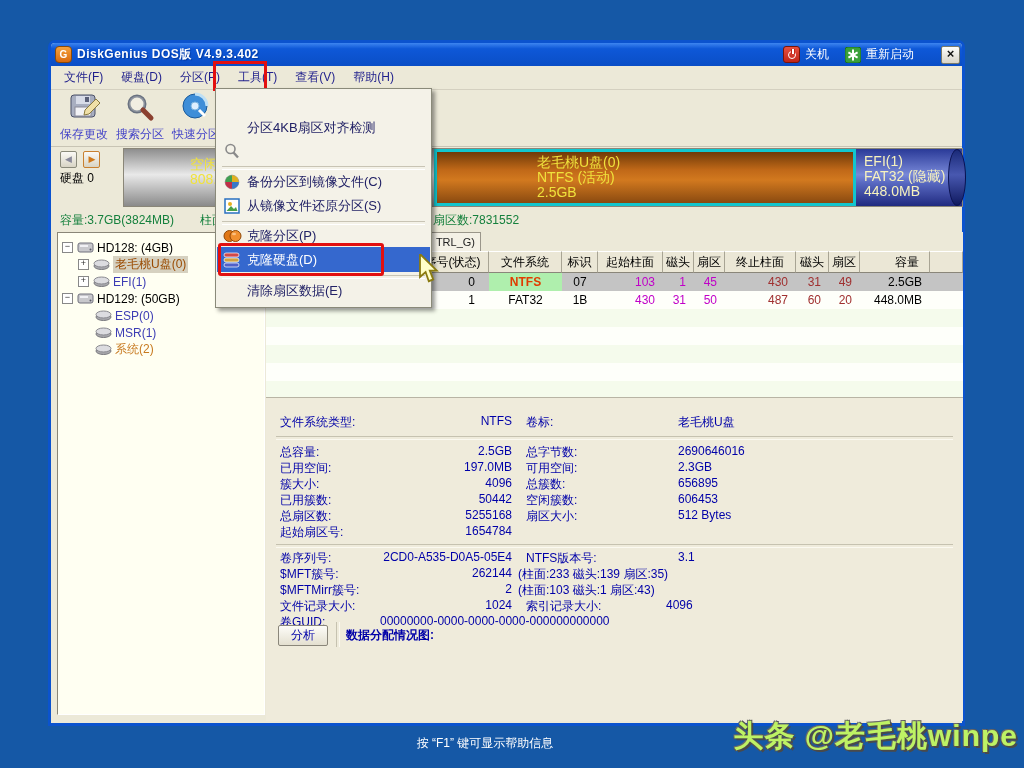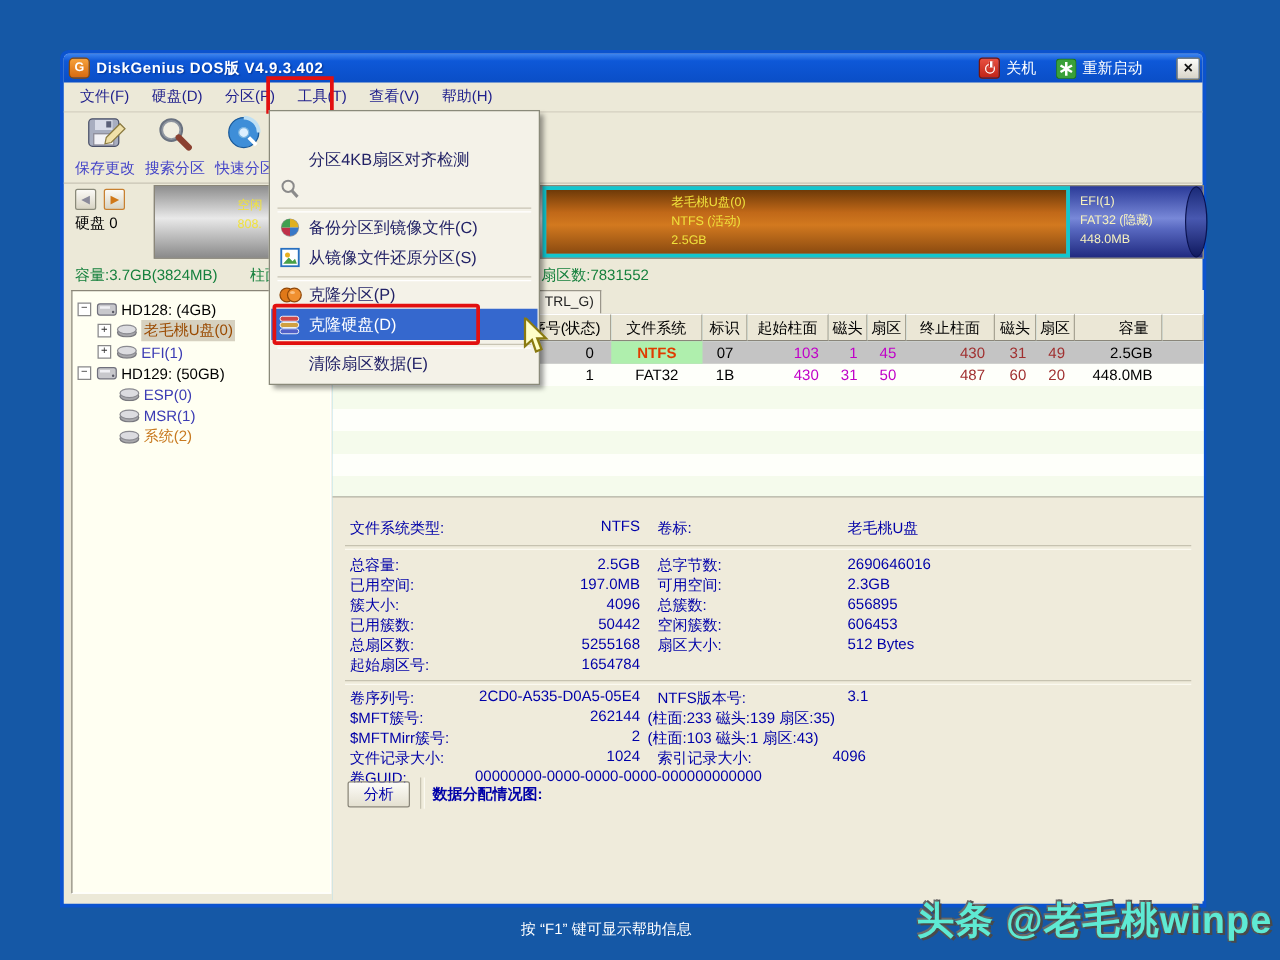--- a/index.html
+++ b/index.html
@@ -44,35 +44,35 @@
   .seg{position:absolute;top:0;bottom:0}
   #seg-free{left:0;width:310px;background:linear-gradient(180deg,#8E8E8E 0%,#E9E9E9 45%,#CFCFCF 60%,#8A8A8A 100%)}
   #seg-free .bartext{left:66px;top:8px}
   #seg-ntfs{left:310px;width:422px;background:linear-gradient(180deg,#6E3A08 0%,#C06818 35%,#D2791F 55%,#8A4A10 100%);
     border:3px solid #12C6CE;box-sizing:border-box}
   #seg-ntfs .bartext{left:100px;top:3px}
   #seg-efi{left:732px;width:106px;background:linear-gradient(180deg,#2A3A98 0%,#7888D8 45%,#5868C0 60%,#202A80 100%)}
   #seg-efi::after{content:"";position:absolute;right:-4px;top:0;bottom:0;width:16px;border-radius:50%;
     background:linear-gradient(180deg,#1A2A78,#4858B0 45%,#101A60 100%);border:1px solid #0A1250}
   #seg-efi .bartext{left:8px;top:5px;color:#F7F2BE}
-  .bartext{position:absolute;color:#F0E23C;font-size:10px;line-height:15px;white-space:nowrap;z-index:2}
+  .bartext{position:absolute;color:#F0E23C;font-size:14px;line-height:15px;white-space:nowrap;z-index:2}
   #infoline{left:0;top:64px;right:0;height:20px;color:#15803d}
   #infoline span{position:absolute;top:2px;white-space:nowrap}
   
   #main{left:0;top:188px;right:0;bottom:0}
   #tree{left:6px;top:1px;width:206px;height:481px;background:#FFFFF2;
     border:1px solid;border-color:#8A8678 #FFF #FFF #8A8678}
   .trow{position:absolute;height:17px;display:flex;align-items:center;white-space:nowrap}
   .expander{width:9px;height:9px;background:#fff;border:1px solid #888;font-size:9px;line-height:7px;
     text-align:center;color:#333;margin-right:4px;flex:none}
   .ticon{margin-right:3px;flex:none;display:inline-flex}
   .t-black{color:#000}.t-navy{color:#3C3CB4}.t-orange{color:#C87A20}
   .t-sel{color:#9A4A00;background:#D6D1C0;padding:0 2px}
   
-  #rightpanel{left:215px;top:1px;width:697px;height:488px;background:#7dd3fc}
+  #rightpanel{left:215px;top:1px;width:697px;height:488px;background:#86efac}
   #tabstrip{left:0;top:0;right:0;height:19px;background:#ECE9D8;border-bottom:1px solid #9A968A}
   #tab1{position:absolute;left:108px;top:0;width:100px;height:18px;background:#F4F1E6;
     border:1px solid #9A968A;border-bottom:none;text-align:right;padding-right:5px;line-height:18px;font-size:11px;color:#222}
   #phead{left:0;top:19px;right:0;height:22px;display:flex}
   .hc{height:22px;box-sizing:border-box;background:#EBE7D6;border-right:1px solid #A8A494;
       border-bottom:1px solid #8A867A;border-top:1px solid #FFF;font-size:12px;color:#000;
       display:flex;align-items:center;justify-content:center;white-space:nowrap;overflow:hidden}
   .hc.r{justify-content:flex-end;padding-right:10px}
   #pbody{left:0;top:41px;right:0;height:124px;
      background:repeating-linear-gradient(180deg,#F5FBEC 0 18px,#FEFFFA 18px 36px)}
@@ -107,21 +107,21 @@
   .mi .micon{width:30px;flex:none;display:flex;justify-content:center}
   .mi .mtext{white-space:nowrap}
   .mi.hl{background:#3568CE;color:#fff}
   .msep{position:absolute;left:6px;right:6px;height:2px;border-top:1px solid #C8C4B4;border-bottom:1px solid #FFF}
   #redbox-tools{left:213px;top:61px;width:48px;height:24px;border:3px solid #E21010;z-index:6}
   #redbox-clone{position:absolute;left:2px;top:154px;width:160px;height:27px;border:3px solid #E21010;border-radius:3px;z-index:12}
   
   #cursor{left:418px;top:254px;z-index:20}
   
   #statusline{left:360px;top:735px;width:250px;text-align:center;color:#FFF;font-size:12px;z-index:3}
-  #watermark{right:6px;top:716px;color:#5eead4;font-size:30px;font-weight:bold;letter-spacing:1px;z-index:30;
+  #watermark{right:6px;top:716px;color:#bef264;font-size:30px;font-weight:bold;letter-spacing:1px;z-index:30;
     text-shadow:2px 2px 0 #4A4A4A,-1px -1px 0 #6A6A6A,1px -1px 0 #555,-1px 1px 0 #555}
 </style>
 </head>
 <body>
 
 <div id="win" class="abs">
 
   <div id="titlebar" class="abs">
     <div id="appicon">G</div>
     <span id="wintitle">DiskGenius DOS版 V4.9.3.402</span>

